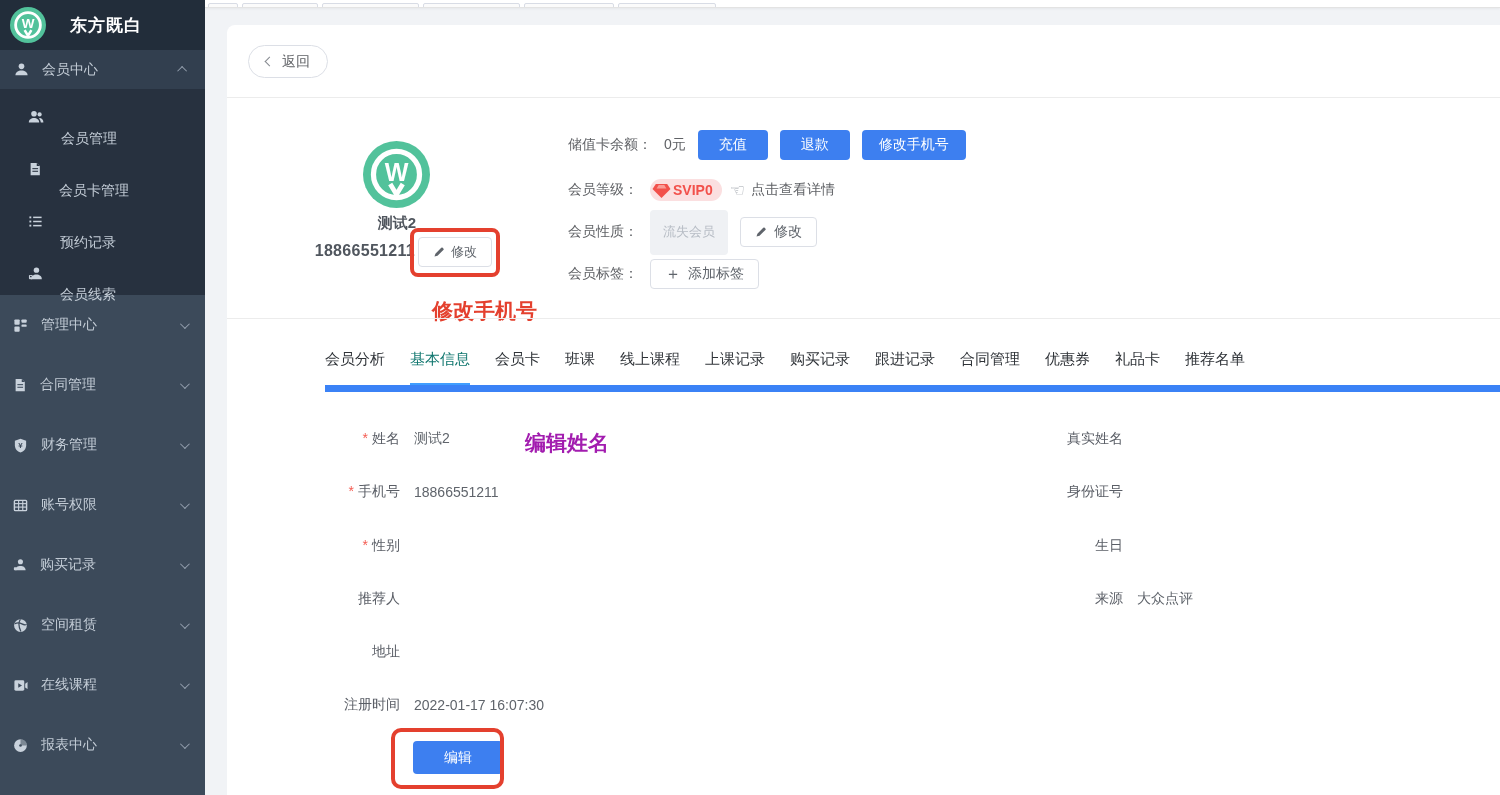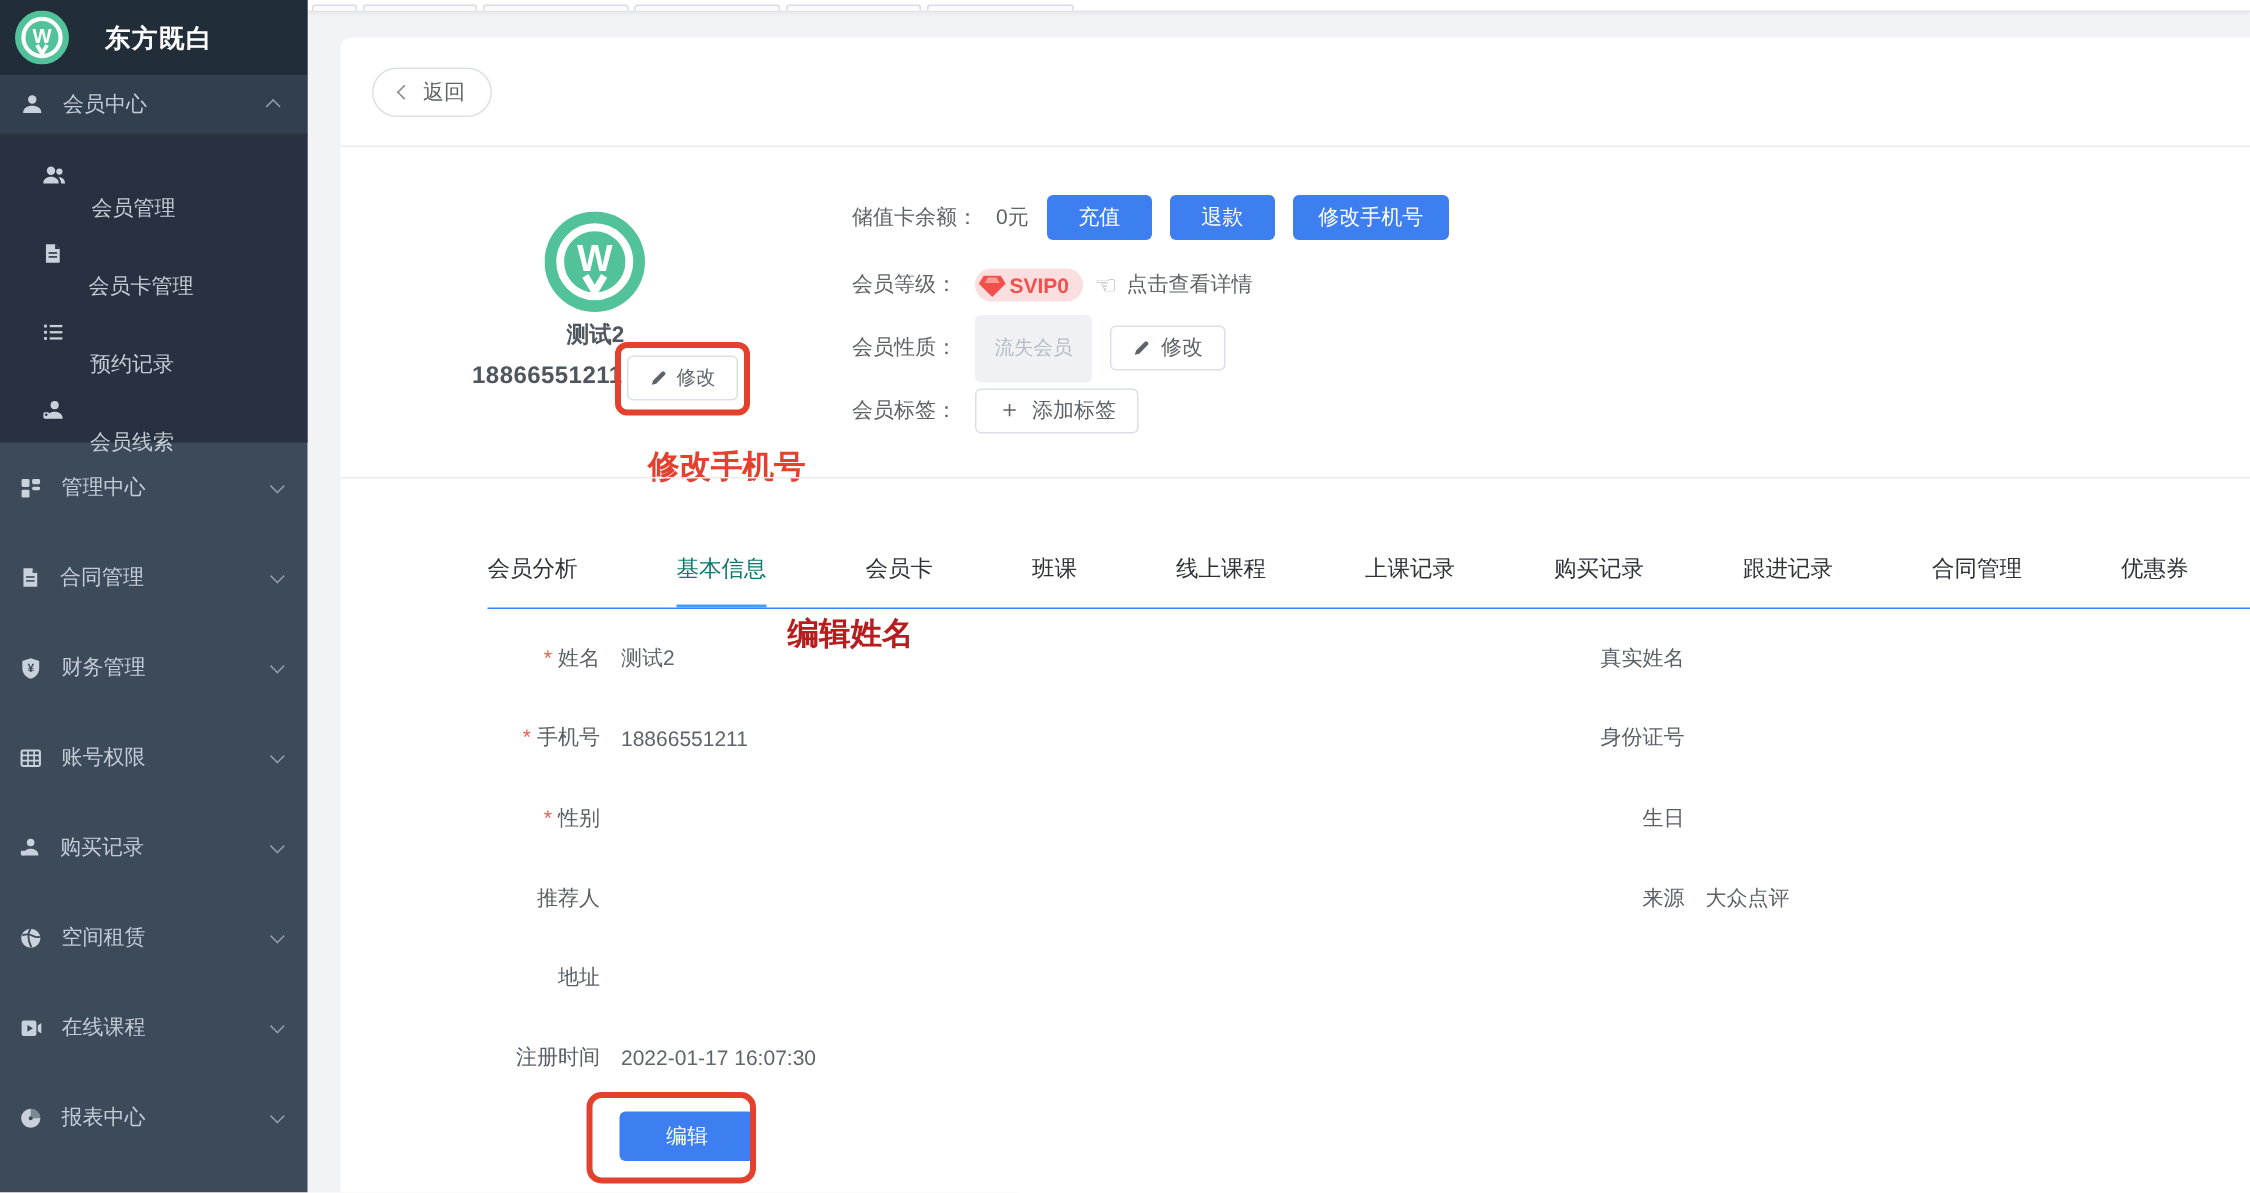--- a/index.html
+++ b/index.html
@@ -48,39 +48,39 @@
 
   
   .avatar { position:absolute; left:136px; top:116px; width:67px; height:67px; }
   .p-name { position:absolute; left:100px; top:189px; width:140px; text-align:center; font-size:15px; font-weight:bold; color:#50565e; }
   .p-phone { position:absolute; left:36px; top:217px; width:152px; text-align:right; font-size:16px; font-weight:bold; color:#50565e; letter-spacing:.3px; }
   .edit-phone-btn { position:absolute; left:191px; top:212px; width:74px; height:30px; background:#fff; border:1px solid #dcdfe6; border-radius:4px; display:inline-flex; align-items:center; justify-content:center; gap:6px; color:#5f646b; font-size:13px; cursor:pointer; }
 
   
   .ann-box-phone { position:absolute; left:183px; top:203px; width:90px; height:49px; border:4px solid #e4402e; border-radius:8px; pointer-events:none; }
   .ann-phone-text { position:absolute; left:205px; top:272px; font-size:21px; font-weight:bold; color:#e4402e; }
-  .ann-name-text { position:absolute; left:298px; top:383px; font-size:21px; font-weight:bold; color:#b91c1c; }
+  .ann-name-text { position:absolute; left:298px; top:404px; font-size:21px; font-weight:bold; color:#a21caf; }
   .ann-box-edit { position:absolute; left:164px; top:703px; width:113px; height:61px; border:4px solid #e4402e; border-radius:10px; pointer-events:none; }
 
   
   .irow { position:absolute; left:341px; display:flex; align-items:center; gap:12px; font-size:14px; color:#606266; height:32px; }
   .irow .ilabel { color:#606266; }
   .btn-primary { background:#3d7ff0; color:#fff; border:none; border-radius:4px; height:30px; padding:0 21px; font-size:14px; display:inline-flex; align-items:center; cursor:pointer; }
   .btn-primary.wide { padding:0 17px; }
   .btn-outline { background:#fff; border:1px solid #dcdfe6; border-radius:4px; height:30px; padding:0 14px; color:#5f646b; font-size:14px; display:inline-flex; align-items:center; gap:7px; cursor:pointer; }
   .tag-muted { background:#eff1f4; color:#b6bcc4; border-radius:4px; height:45px; padding:0 13px; font-size:13px; display:inline-flex; align-items:center; }
   .vip-badge { display:inline-flex; align-items:center; gap:2px; background:#fbdfe0; border-radius:11px; height:22px; padding:0 9px 0 2px; cursor:pointer; }
   .vip-badge .vip-text { color:#f2504b; font-weight:bold; font-size:14px; }
   .hand { color:#a2a7ae; font-size:17px; line-height:1; margin-left:-4px; }
   .hint { color:#606266; }
   .pencil { display:inline-flex; }
   .plus-glyph { font-size:16px; color:#5f646b; line-height:1; }
 
   
-  .tabs { position:absolute; left:98px; right:0; top:336px; border-bottom:1px solid #3b82f6; display:flex; gap:66px; padding-top:9px; }
+  .tabs { position:absolute; left:98px; right:0; top:316px; border-bottom:7px solid #3b82f6; display:flex; gap:25px; padding-top:9px; }
   .tab { font-size:15px; color:#2f3338; font-weight:500; padding-bottom:14px; border-bottom:2px solid transparent; cursor:pointer; white-space:nowrap; }
   .tab.active { color:#0f766e; border-bottom-color:#409eff; }
 
   
   .frow { position:absolute; display:flex; align-items:center; font-size:14px; color:#5f646b; height:22px; }
   .frow .flabel { width:133px; text-align:right; font-weight:500; color:#5a5e66; }
   .frow .fvalue { margin-left:14px; color:#5f646b; }
   .frow.rcol .flabel { width:136px; }
   .req::before { content:"*"; color:#f45c52; margin-right:4px; font-size:14px; }
   .edit-btn { position:absolute; left:186px; top:716px; width:90px; height:33px; background:#3d7ff0; color:#fff; border:none; border-radius:4px; font-size:14px; cursor:pointer; }

